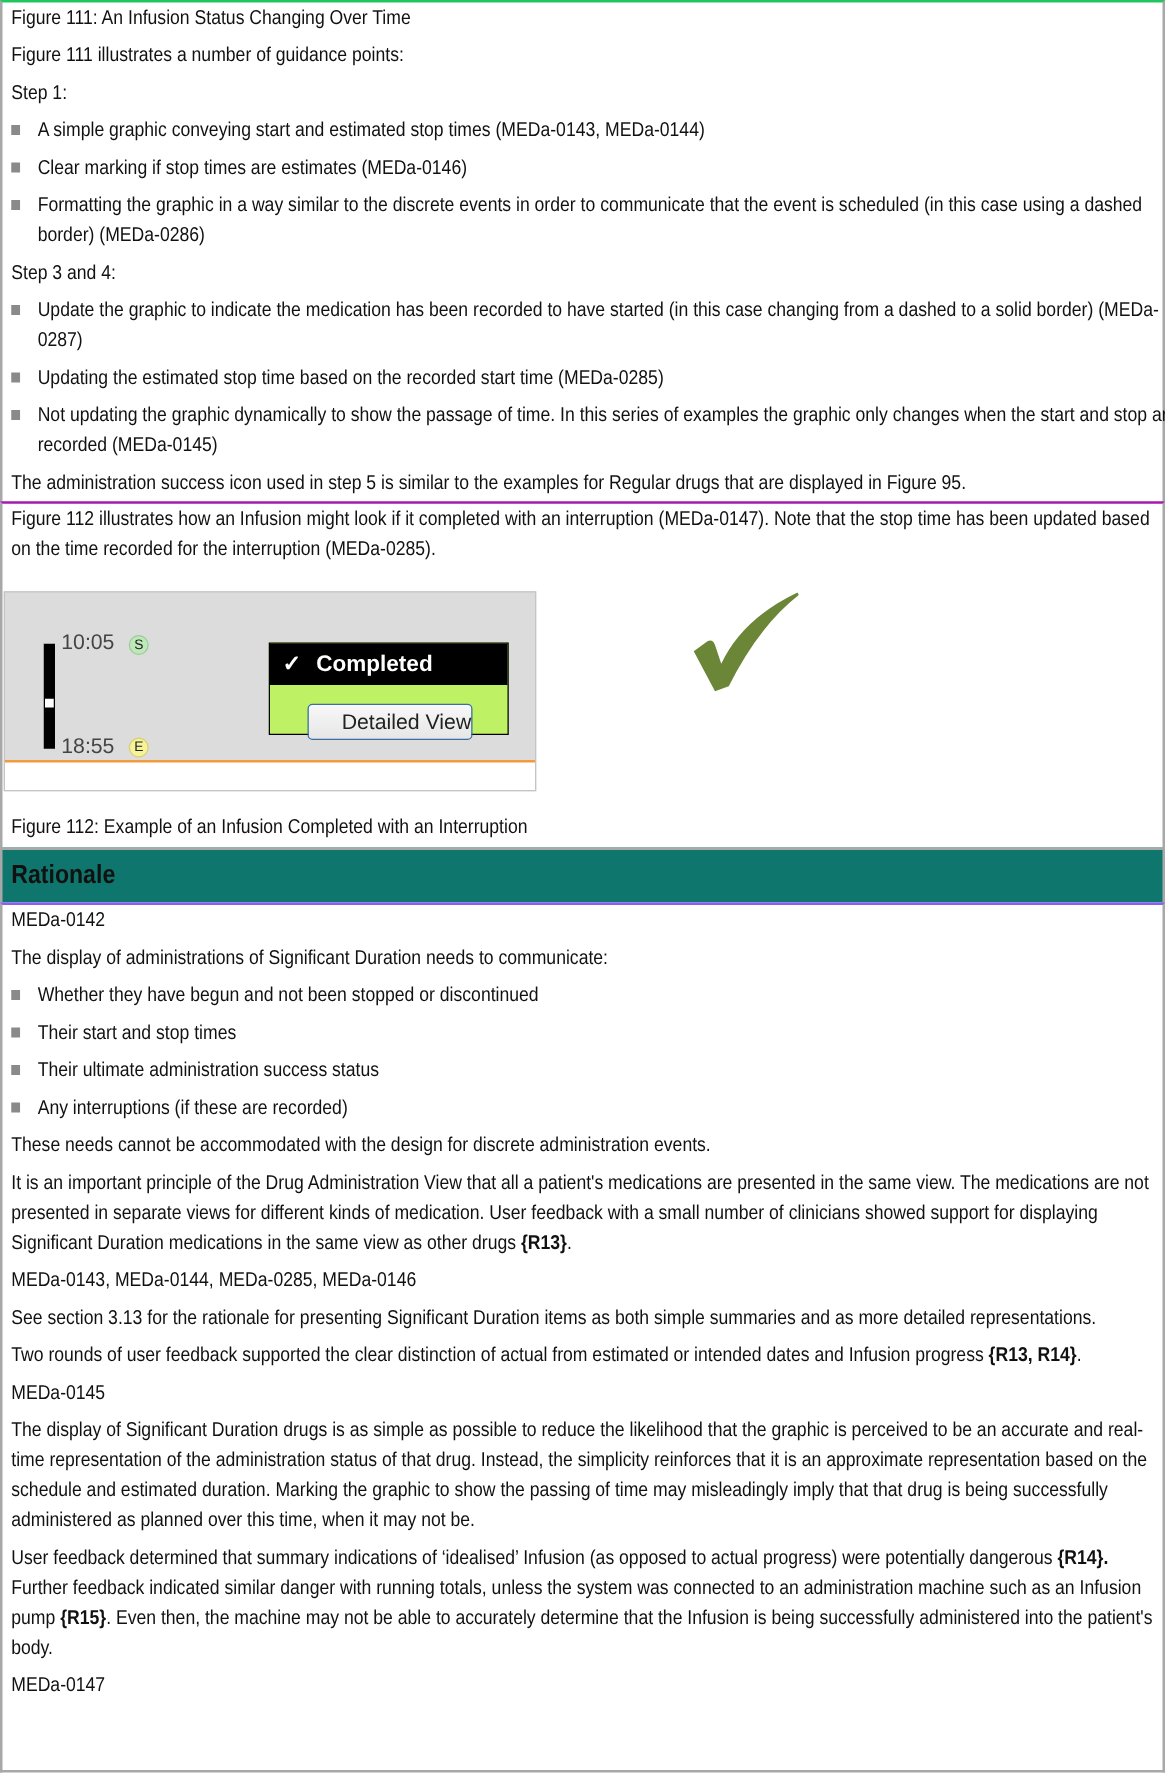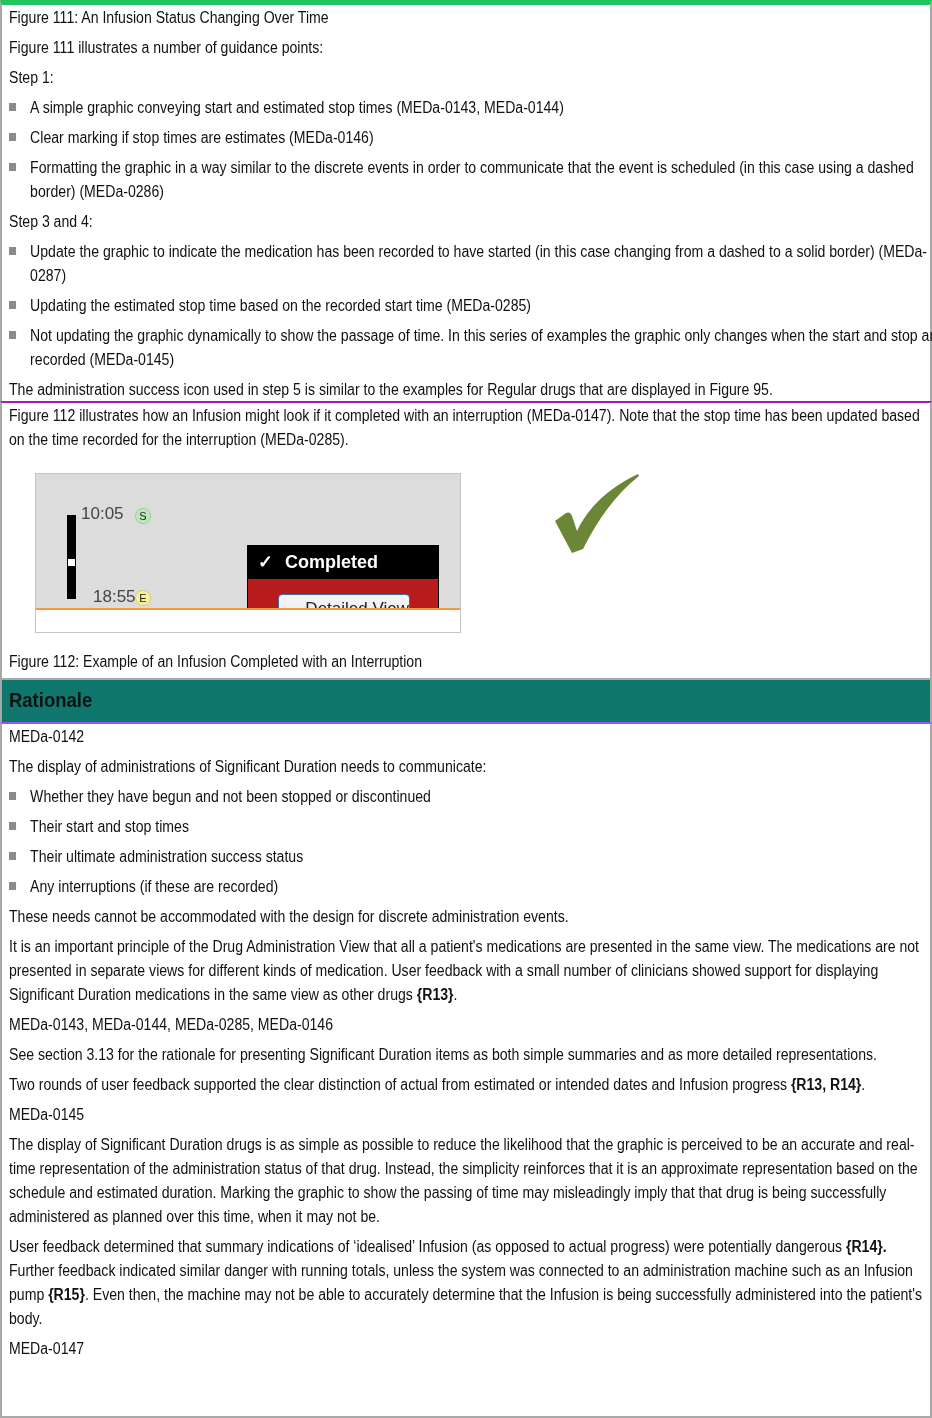--- a/index.html
+++ b/index.html
@@ -10,61 +10,61 @@
   }
   .doc {
     position: absolute; left: 0; top: 0; width: 932px; height: 1418px;
     box-sizing: border-box;
   }
   .cell {
     box-sizing: border-box;
     border-left: 2px solid #a8a8a8; border-right: 2px solid #a8a8a8;
     padding: 0 7px;
   }
-  .cell1 { border-top: 5px solid #22c55e; height: 401px; }
+  .cell1 { border-top: 2px solid #22c55e; height: 401px; }
   .cell2 { border-top: 2px solid #a21caf; height: 277px; position: relative; }
   .cell3 { border-top: 2px solid #a8a8a8; height: 44px; background: #0f766e; }
   .cell4 { border-top: 2px solid #8b5cf6; border-bottom: 2px solid #a8a8a8; height: 696px; }
   .p { margin: 0; line-height: 24px; padding-top: 6px; transform: scaleX(0.88); transform-origin: left; width: 113.6%; }
   .p.first { padding-top: 1px; }
   .bullet { position: relative; padding-left: 24px; }
   .bullet::before {
     content: ""; position: absolute; left: 0; top: 13px; width: 8px; height: 8px;
     background: #8a8a8a;
   }
   .cell1 .bullet::before, .cell4 .bullet::before { }
   .rationale-title {
     margin: 0; padding-top: 8px; font-weight: bold; font-size: 21px;
     transform: scaleX(0.88); transform-origin: left; display: inline-block;
   }
   b { font-weight: bold; }
 
   
   .fig {
-    position: absolute; left: 33px; top: 70px; width: 426px; height: 160px;
+    position: absolute; left: 1px; top: 70px; width: 426px; height: 160px;
     background: #dcdcdc; border: 1px solid #c4c4c4; box-sizing: border-box;
   }
   .fig-bottom {
     position: absolute; left: 0; right: 0; bottom: 0; height: 22px;
     background: #ffffff; border-top: 2px solid #f39a3e;
   }
   .bar { position: absolute; left: 31px; top: 41px; width: 9px; height: 84px; background: #000; }
   .bar-gap { position: absolute; left: 1px; top: 44px; width: 7px; height: 7px; background: #fff; }
   .time { position: absolute; font-size: 17px; color: #444; }
   .time-start { left: 45px; top: 30px; }
-  .time-end { left: 45px; top: 113px; margin-left: 12px; }
+  .time-end { left: 45px; top: 113px; }
   .badge {
     position: absolute; width: 14px; height: 14px; border-radius: 50%;
     font-size: 11px; line-height: 14px; text-align: center; color: #222;
   }
   .badge-s { left: 99px; top: 34px; background: #bde8b8; border: 1px solid #9ccb98; }
   .badge-e { left: 99px; top: 116px; background: #f5f29a; border: 1px solid #d8d070; }
   .status-card {
     position: absolute; left: 211px; top: 40px; width: 192px; height: 74px;
-    border: 1px solid #000; background: #b91c1c; box-sizing: border-box; margin-top: 31px;
+    border: 1px solid #000; background: #bef264; box-sizing: border-box;
   }
   .status-head {
     height: 33px; background: #000; color: #fff; font-weight: bold; font-size: 18px;
     line-height: 33px; padding-left: 10px;
   }
   .status-head .chk { font-size: 18px; margin-right: 12px; }
   .detail-btn {
     position: absolute; left: 30px; top: 48px; width: 132px; height: 29px;
     border: 1px solid #3b6ea5; border-radius: 4px; background: linear-gradient(#f8f8f8,#e6e6e6);
     font-size: 17px; color: #222; text-align: right; line-height: 28px;

